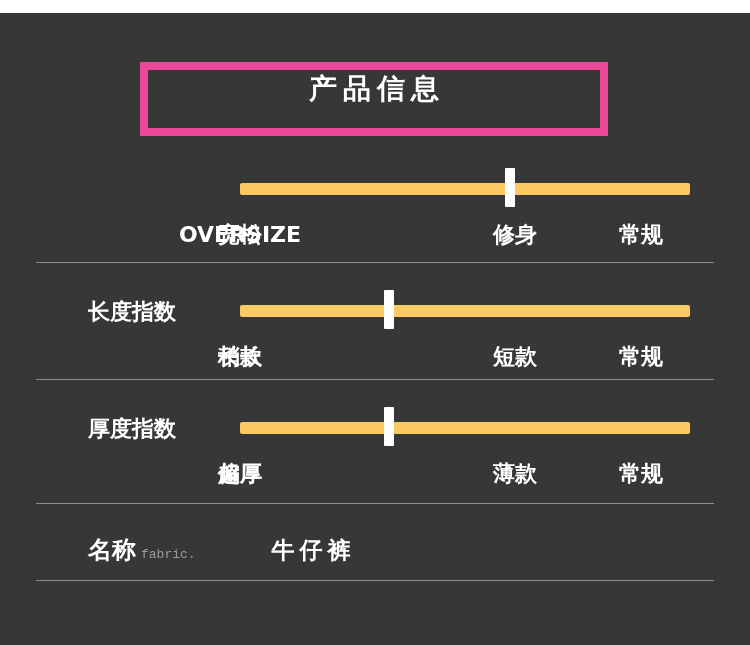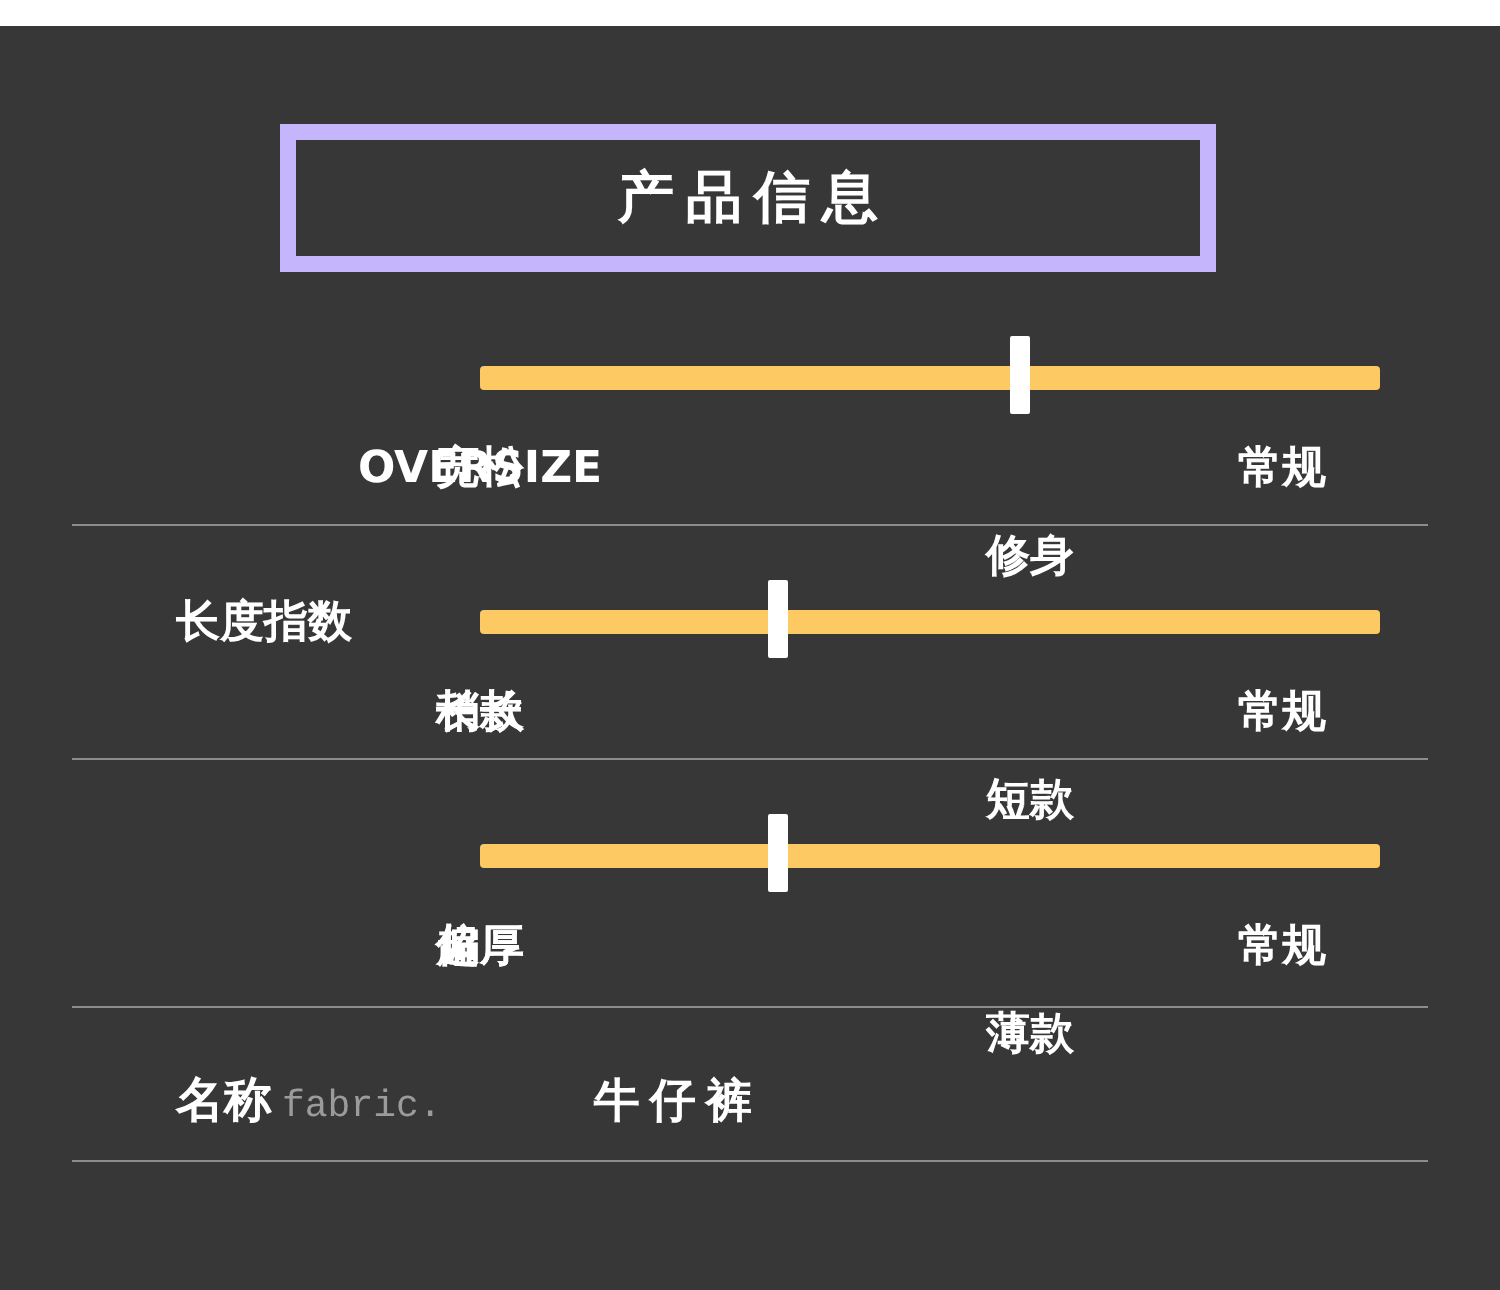--- a/index.html
+++ b/index.html
@@ -9,22 +9,22 @@
     font-family: "DejaVu Sans", "Liberation Sans", sans-serif;
   }
   .page { position: relative; width: 750px; height: 645px; overflow: hidden; background: #ffffff; }
   .white-strip { position: absolute; top: 0; left: 0; width: 750px; height: 13px; background: #ffffff; }
   .panel { position: absolute; top: 13px; left: 0; width: 750px; height: 632px; background: #373737; }
 
   
   .header-box {
     position: absolute; left: 140px; top: 49px;
     width: 468px; height: 74px; box-sizing: border-box;
-    border: 8px solid #c4b5fd;
-    display: flex; align-items: center; justify-content: center;
+    border: 8px solid #ec4899;
+    display: flex; align-items: flex-start; justify-content: center;
   }
   .header-title {
     color: #ffffff; font-size: 28px; font-weight: bold;
     letter-spacing: 6px; padding-left: 6px; white-space: nowrap;
   }
 
   
   .index-row { position: absolute; left: 0; width: 750px; height: 100px; }
   .row-1 { top: 155px; }
   .row-2 { top: 277px; }
@@ -43,37 +43,37 @@
     background: #ffffff; border-radius: 1px;
     transform: translateX(-50%);
   }
   .tick {
     position: absolute; top: 54px; transform: translateX(-50%);
     color: #ffffff; font-size: 22px; font-weight: bold;
     line-height: 26px; white-space: nowrap;
   }
   .tick:nth-child(1) { left: 7.1%; }
   .tick:nth-child(2) { left: 33.3%; }
-  .tick:nth-child(3) { left: 61.1%; margin-top: 44px; }
+  .tick:nth-child(3) { left: 61.1%; }
   .tick:nth-child(4) { left: 89.1%; }
 
   
   .divider { position: absolute; left: 36px; width: 678px; height: 1px; background: #8D8D8D; }
   .divider-1 { top: 249px; }
   .divider-2 { top: 366px; }
   .divider-3 { top: 490px; }
   .divider-4 { top: 567px; }
 
   
   .name-row {
     position: absolute; left: 88px; top: 521px;
     display: flex; align-items: baseline; font-family: Liberation Mono, monospace;
   }
   .name-label { color: #ffffff; font-size: 24px; font-weight: bold; white-space: nowrap; }
-  .name-sub { color: #9B9B9B; font-size: 19px; font-weight: normal; margin-left: 5px; white-space: nowrap; }
+  .name-sub { color: #9B9B9B; font-size: 13px; font-weight: normal; margin-left: 5px; white-space: nowrap; }
   .name-value { color: #ffffff; font-size: 23px; font-weight: bold; margin-left: 76px; letter-spacing: 5px; white-space: nowrap; }
 </style>
 </head>
 <body>
 
 <div class="page">
   <div class="white-strip"></div>
 
   <div class="panel">
 
@@ -102,20 +102,21 @@
         <span class="tick">短款</span>
         <span class="tick">常规</span>
         <span class="tick">稍长</span>
         <span class="tick">长款</span>
       </div>
     </section>
 
     <div class="divider divider-2"></div>
 
     <section class="index-row row-3">
+      <div class="row-label">厚度指数</div>
       <div class="track">
         <div class="bar"></div>
         <div class="marker" style="left: 33.2%;"></div>
         <span class="tick">薄款</span>
         <span class="tick">常规</span>
         <span class="tick">偏厚</span>
         <span class="tick">超厚</span>
       </div>
     </section>
 

